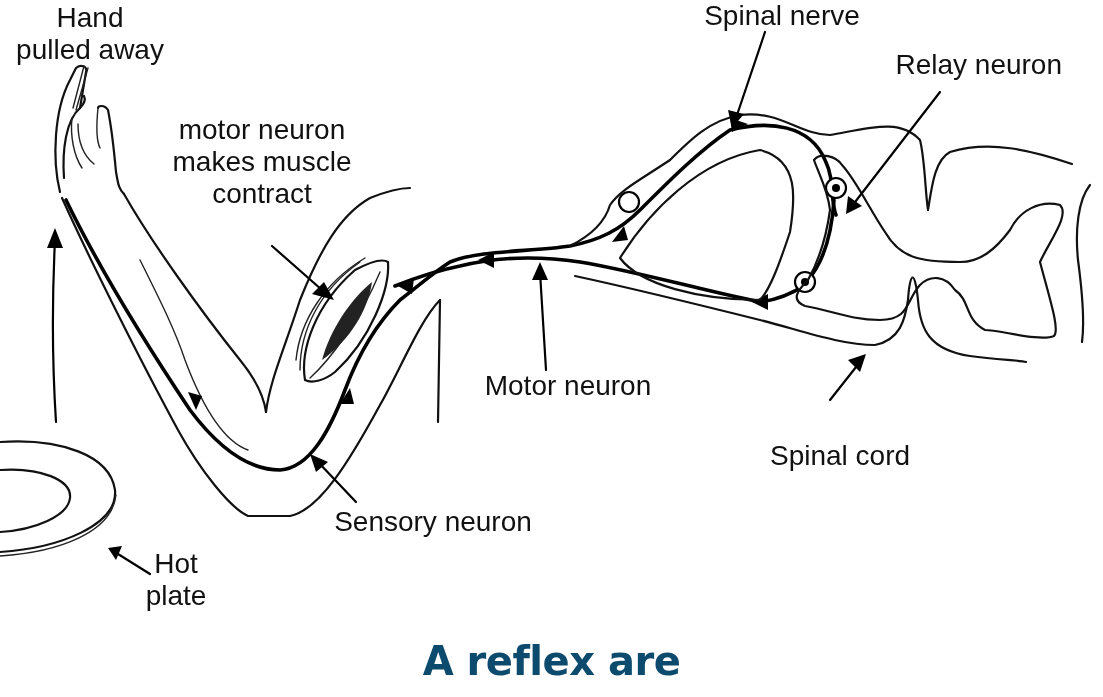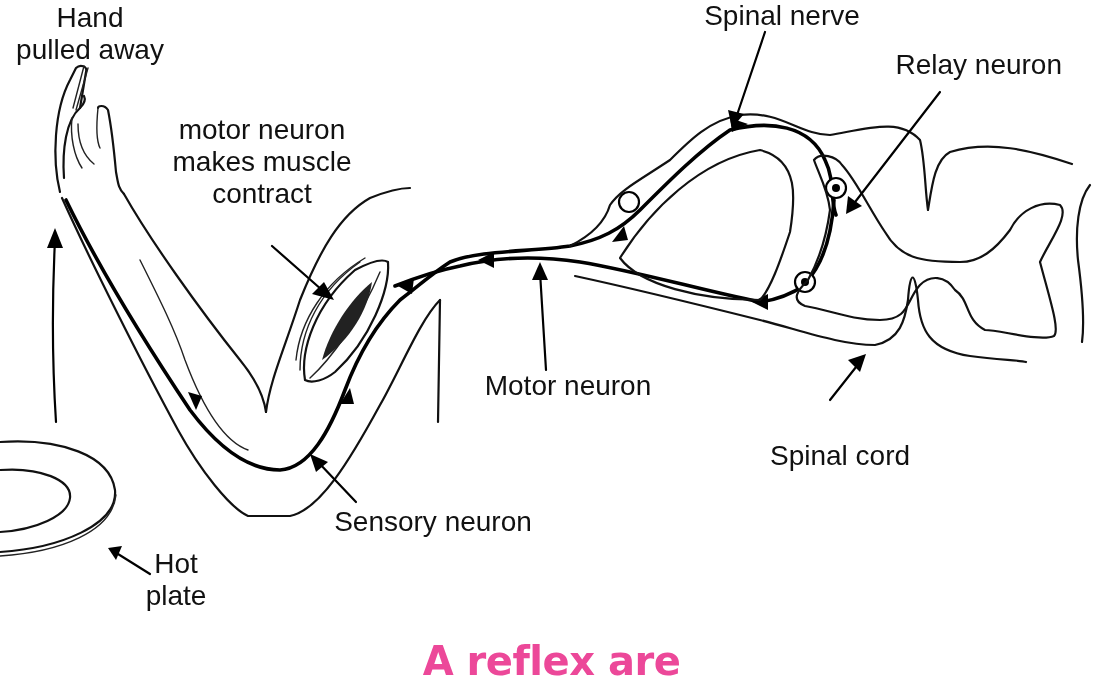--- a/index.html
+++ b/index.html
@@ -1,19 +1,19 @@
 <!DOCTYPE html>
 <html><head>
   <meta charset="utf-8">
   <style>
     html, body { margin: 0; padding: 0; background: #ffffff; }
     body { width: 1103px; height: 697px; position: relative; overflow: hidden; font-family: "Liberation Sans", sans-serif; }
     #diagram { position: absolute; left: 0; top: 0; width: 1103px; height: 697px; }
     .lbl { position: absolute; color: #111; font-family: "Liberation Sans", "DejaVu Sans", sans-serif; font-size: 28px; line-height: 32px; text-align: center; white-space: nowrap; }
-    .caption { position: absolute; left: 0; width: 1103px; top: 638px; text-align: center; font-family: "DejaVu Sans", "Liberation Sans", sans-serif; font-weight: bold; font-size: 40px; color: #ec4899; letter-spacing: -0.5px; }
+    .caption { position: absolute; left: 0; width: 1103px; top: 638px; text-align: center; font-family: "DejaVu Sans", "Liberation Sans", sans-serif; font-weight: bold; font-size: 40px; color: #0c4a6e; letter-spacing: -0.5px; }
     svg .outline { fill: none; stroke: #111; stroke-width: 2.2; stroke-linecap: round; stroke-linejoin: round; }
     svg .thin { fill: none; stroke: #222; stroke-width: 1.4; stroke-linecap: round; }
     svg .nerve { fill: none; stroke: #000; stroke-width: 3.6; stroke-linecap: round; stroke-linejoin: round; }
     svg .ptr { fill: none; stroke: #000; stroke-width: 2.2; stroke-linecap: round; }
     svg .head { fill: #000; stroke: none; }
     svg .cell { fill: #fff; stroke: #000; stroke-width: 2.2; }
     svg .dot { fill: #000; }
   </style>
 </head>
 <body>

